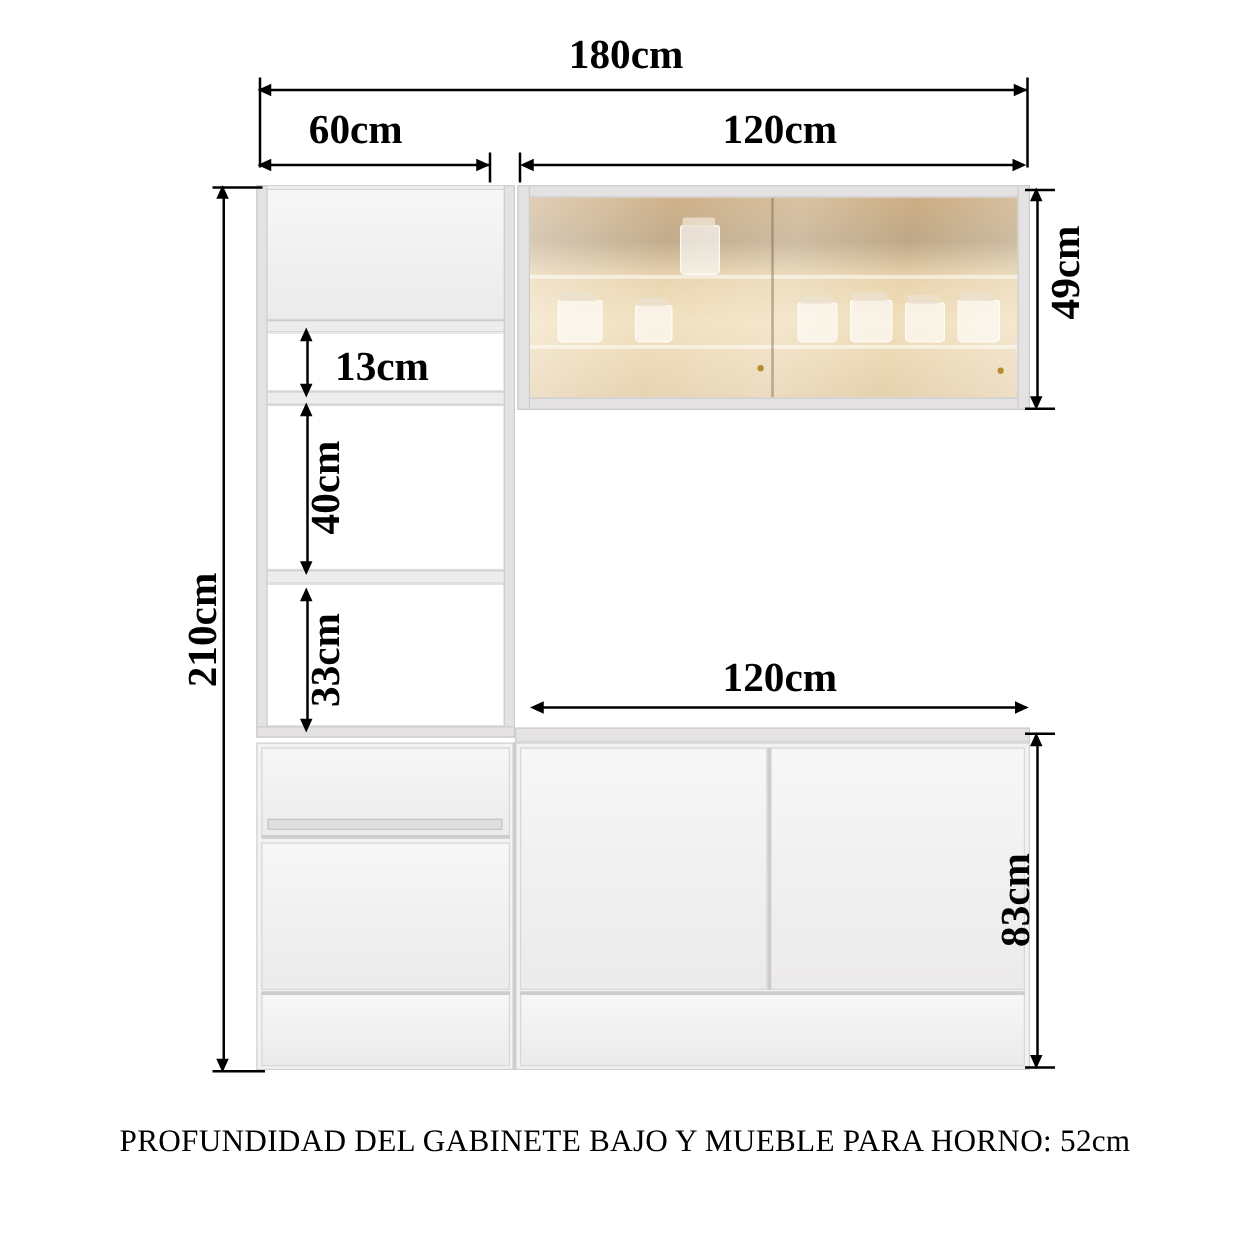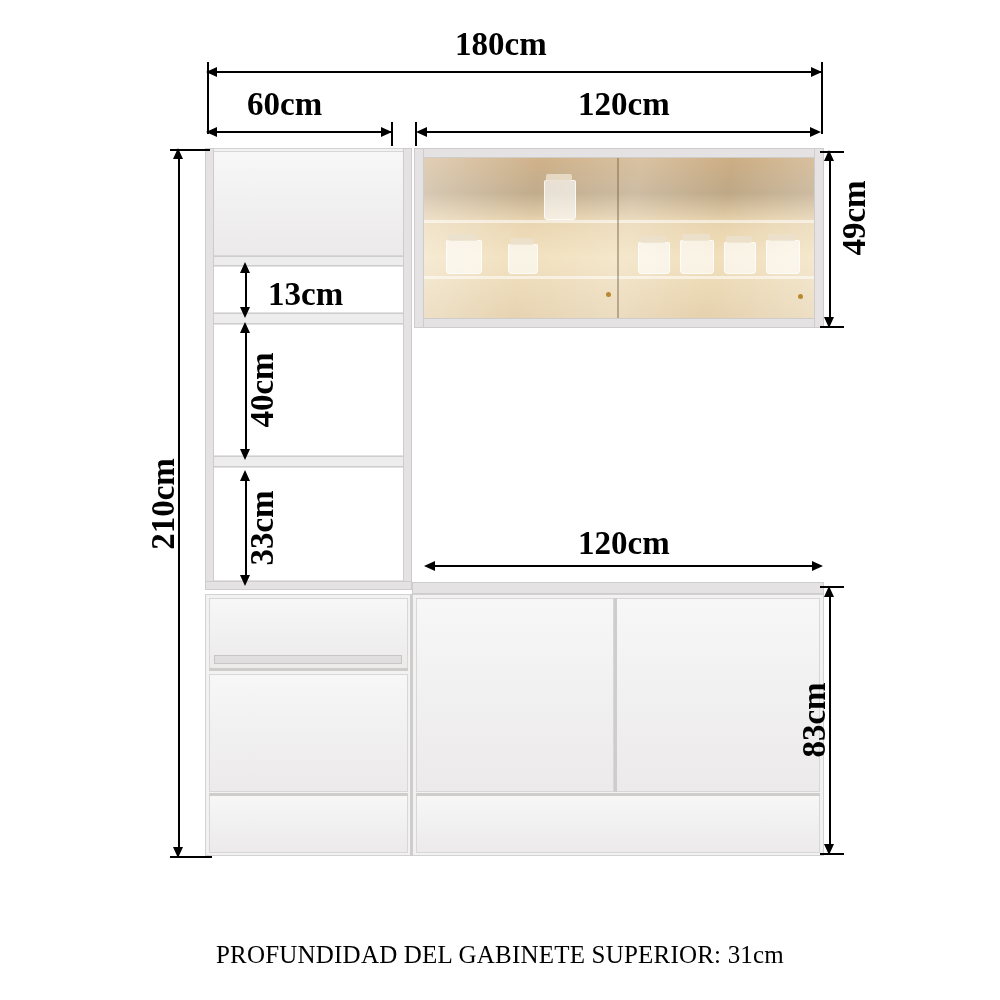--- a/index.html
+++ b/index.html
@@ -289,15 +289,15 @@
   <div class="arr arr-r" style="left:812px; top:561px;"></div>
   <div class="dim-label" style="left:578px; top:525px; font-size:33px;">120cm</div>
 
   <div class="line-v" style="left:829px; top:595px; height:250px;"></div>
   <div class="arr arr-u" style="left:824px; top:586px;"></div>
   <div class="arr arr-d" style="left:824px; top:844px;"></div>
   <div class="ext-h" style="left:820px; top:586px; width:24px;"></div>
   <div class="ext-h" style="left:820px; top:853px; width:24px;"></div>
   <div class="dim-label vert-label" style="left:814px; top:720px; font-size:33px; width:110px; text-align:center; transform-origin:0 0; transform:rotate(-90deg) translate(-50%,-50%);">83cm</div>
 
-  <div class="footer" style="top:941px;">PROFUNDIDAD DEL GABINETE SUPERIOR: 31cm</div>
+  <div class="footer" style="top:900px;">PROFUNDIDAD DEL GABINETE BAJO Y MUEBLE PARA HORNO: 52cm</div>
 
 </div>
 
 </body></html>

